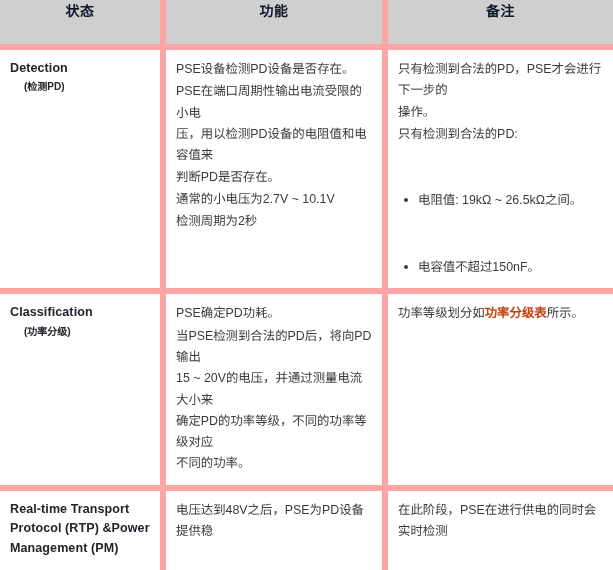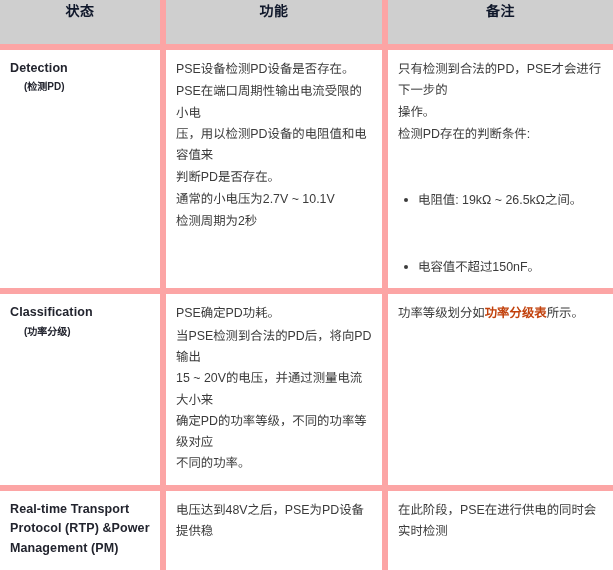--- a/index.html
+++ b/index.html
@@ -135,21 +135,21 @@
           <p class="tight">压，用以检测PD设备的电阻值和电容值来</p>
           <p>判断PD是否存在。</p>
           <p>通常的小电压为2.7V ~ 10.1V</p>
           <p>检测周期为2秒</p>
         </div>
       </td>
       <td>
         <div class="cell-pad body-text">
           <p class="tight">只有检测到合法的PD，PSE才会进行下一步的</p>
           <p>操作。</p>
-          <p>检测PD存在的判断条件:</p>
+          <p>只有检测到合法的PD:</p>
           <ul class="cond-list">
             <li>电阻值:  19kΩ ~ 26.5kΩ之间。</li>
             <li>电容值不超过150nF。</li>
           </ul>
         </div>
       </td>
     </tr>
 
     <tr class="r-classification">
       <td>

